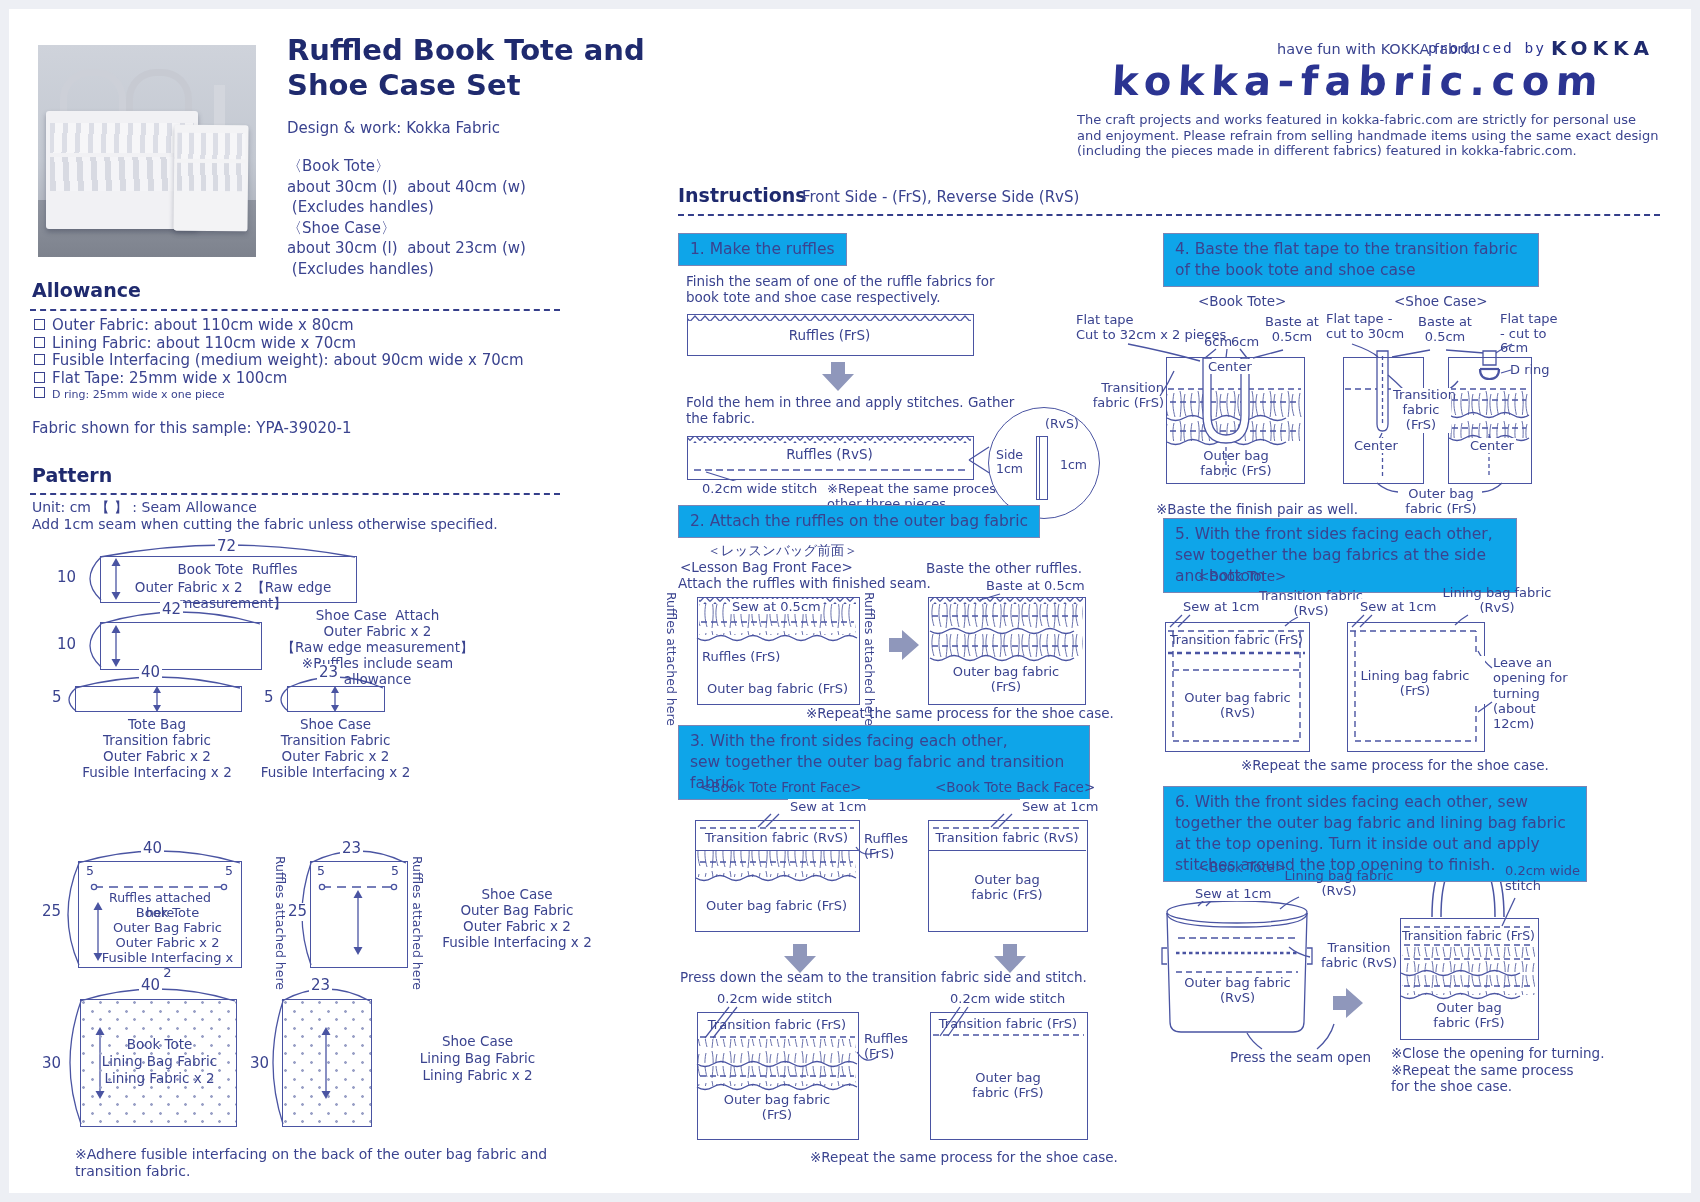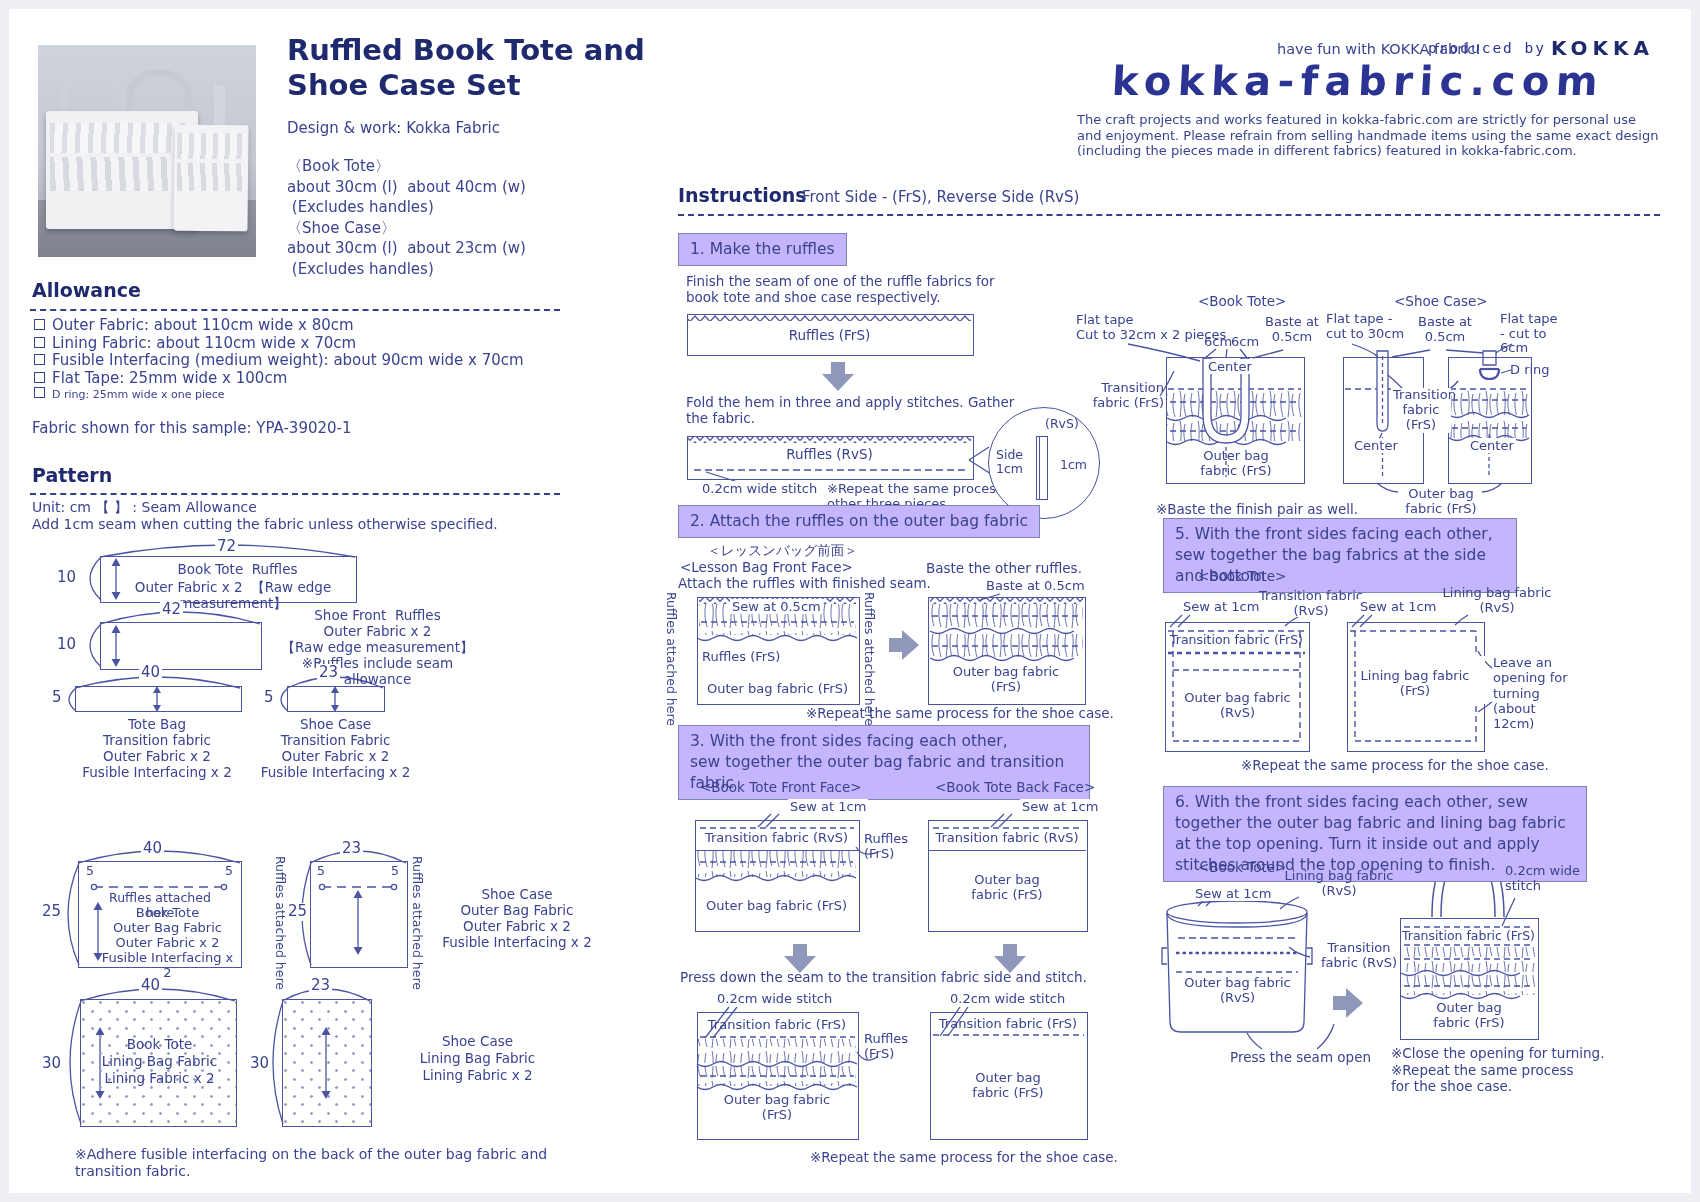--- a/index.html
+++ b/index.html
@@ -13,21 +13,21 @@
   .b{font-weight:bold;color:#1f2a6e;}
   .h1{font-size:29px;font-weight:bold;color:#1f2a6e;line-height:1.15;white-space:nowrap;}
   .h2{font-size:19px;font-weight:bold;color:#1f2a6e;}
   .ctr{text-align:center;}
   .rt{text-align:right;}
   .nw{white-space:nowrap;}
   .pre{white-space:pre-wrap;}
   .wbg{background:#fff;padding:0 2px;}
   .vert{writing-mode:vertical-rl;}
   .dashline{border-top:2.6px dashed #343e8a;}
-  .box{border:1.5px solid #7b84b4;background:#c4b5fd;padding:5px 11px;font-size:15.5px;
+  .box{border:1.5px solid #7b84b4;background:#0ea5e9;padding:5px 11px;font-size:15.5px;
        line-height:21px;color:#3a438f;display:inline-block;white-space:nowrap;}
   .rect{border:1.6px solid #4a54a2;}
   .bandb{border-bottom:1.5px solid #4a54a2;}
   .dotfill{border:1.6px solid #4a54a2;
     background-image:radial-gradient(#99a0c6 1.1px,transparent 1.6px),radial-gradient(#99a0c6 1.1px,transparent 1.6px);
     background-size:17px 17px;background-position:3px 3px,11px 11px;}
   .circ{border:1.6px solid #4a54a2;border-radius:50%;background:#fff;}
   .cb{display:inline-block;width:9px;height:9px;border:1.4px solid #3a438f;margin-right:7px;}
   .cap div{line-height:16px;}
 </style>
@@ -265,21 +265,21 @@
 <div class="abs t m wbg" style="left:215px;top:538px">72</div>
 <div class="abs t m wbg" style="left:55px;top:569px">10</div>
 <div class="abs rect" style="left:100px;top:556px;width:255px;height:45px"></div>
 <div class="abs t ctr pre" style="left:130px;top:562px;width:215px">Book Tote  Ruffles</div>
 <div class="abs t ctr pre" style="left:118px;top:580px;width:230px">Outer Fabric x 2  【Raw edge measurement】</div>
 
 <div class="abs t m wbg" style="left:160px;top:601px">42</div>
 <div class="abs t m wbg" style="left:55px;top:636px">10</div>
 <div class="abs rect" style="left:100px;top:622px;width:160px;height:46px"></div>
 <div class="abs cap" style="left:280px;top:607px;width:195px;text-align:center">
-  <div class="t pre">Shoe Front  Ruffles</div>
+  <div class="t pre">Shoe Case  Attach</div>
   <div class="t">Outer Fabric x 2</div>
   <div class="t">【Raw edge measurement】</div>
   <div class="t">※Ruffles include seam allowance</div>
 </div>
 
 <div class="abs t m wbg" style="left:139px;top:664px">40</div>
 <div class="abs t m wbg" style="left:50px;top:689px">5</div>
 <div class="abs rect" style="left:75px;top:686px;width:165px;height:24px"></div>
 <div class="abs cap" style="left:64px;top:716px;width:186px;text-align:center">
   <div class="t">Tote Bag</div>
@@ -404,20 +404,21 @@
 <div class="abs t s wbg nw" style="left:948px;top:991px">0.2cm wide stitch</div>
 <div class="abs rect" style="left:697px;top:1012px;width:160px;height:126px"></div>
 <div class="abs t s ctr" style="left:697px;top:1017px;width:160px">Transition fabric (FrS)</div>
 <div class="abs t s" style="left:864px;top:1032px;width:58px;line-height:1.12">Ruffles (FrS)</div>
 <div class="abs t s ctr" style="left:722px;top:1092px;width:110px">Outer bag fabric (FrS)</div>
 <div class="abs rect" style="left:930px;top:1012px;width:156px;height:126px"></div>
 <div class="abs t s ctr" style="left:930px;top:1016px;width:156px">Transition fabric (FrS)</div>
 <div class="abs t s ctr" style="left:958px;top:1070px;width:100px">Outer bag fabric (FrS)</div>
 <div class="abs t nw" style="left:810px;top:1150px">※Repeat the same process for the shoe case.</div>
 
+<div class="abs box" style="left:1163px;top:233px;white-space:normal;width:352px">4. Baste the flat tape to the transition fabric of the book tote and shoe case</div>
 <div class="abs t nw" style="left:1198px;top:294px">&lt;Book Tote&gt;</div>
 <div class="abs t nw" style="left:1394px;top:294px">&lt;Shoe Case&gt;</div>
 <div class="abs t s nw" style="left:1076px;top:312px">Flat tape</div>
 <div class="abs t s nw" style="left:1076px;top:327px">Cut to 32cm x 2 pieces</div>
 <div class="abs t s nw" style="left:1204px;top:334px">6cm</div>
 <div class="abs t s nw" style="left:1231px;top:334px">6cm</div>
 <div class="abs t s ctr" style="left:1260px;top:314px;width:64px">Baste at 0.5cm</div>
 <div class="abs rect" style="left:1166px;top:357px;width:137px;height:125px"></div>
 <div class="abs t s wbg nw" style="left:1206px;top:359px">Center</div>
 <div class="abs t s rt" style="left:1076px;top:381px;width:88px;line-height:1.12">Transition fabric (FrS)</div>

